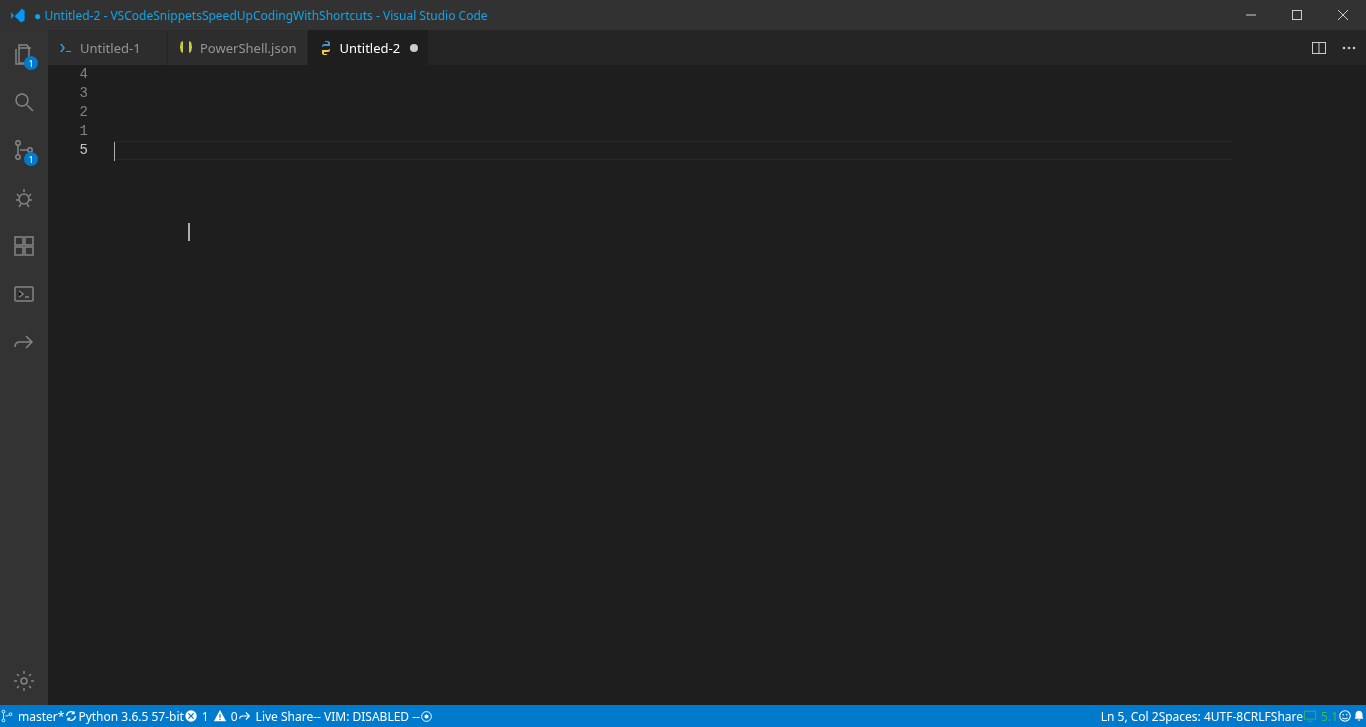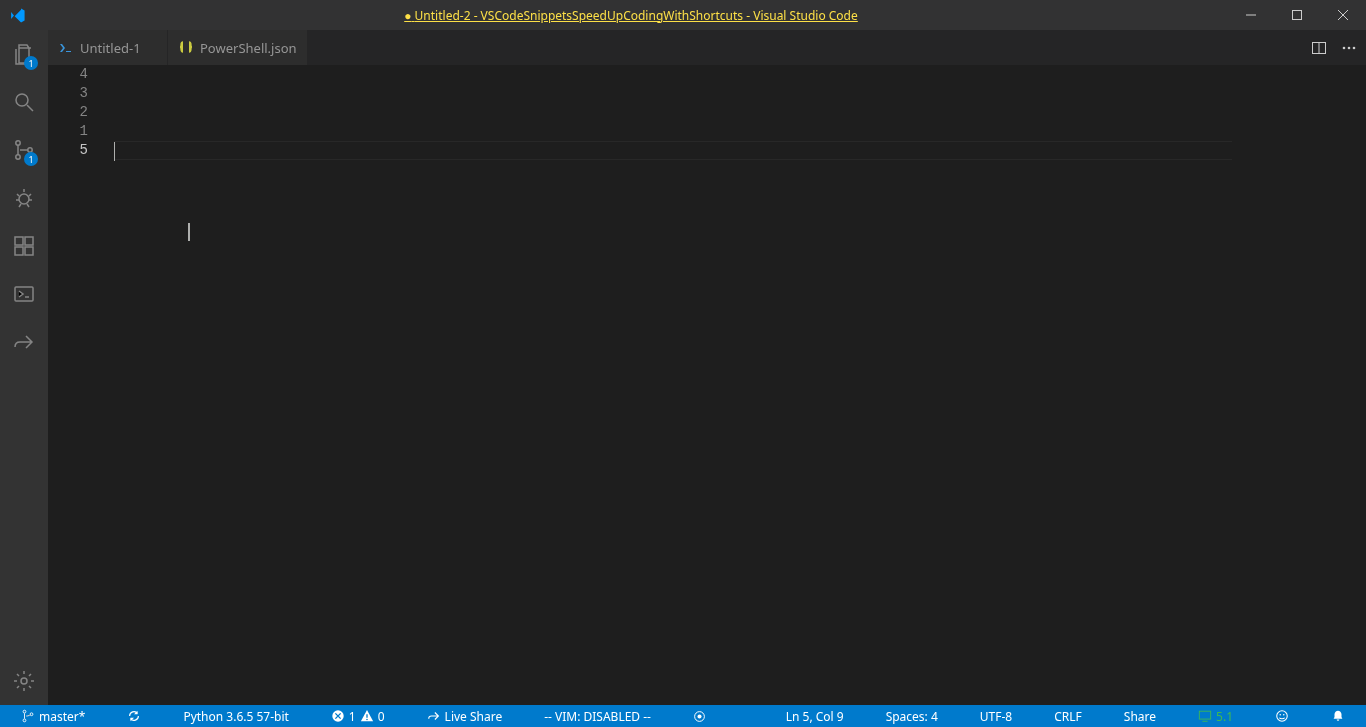--- a/index.html
+++ b/index.html
@@ -18,24 +18,23 @@
     height: 30px; width: 100%;
     background: #323233;
     display: flex; align-items: center;
     font-size: 12px;
     color: #cccccc;
   }
   .titlebar .logo { width: 34px; display:flex; justify-content:center; align-items:center; }
   .menubar { display: flex; align-items: center; height: 100%; }
   .menubar .menu-item { padding: 0 8px; height:100%; display:flex; align-items:center; }
   .titlebar .title-text {
-    flex: 1; text-align: center;
+    flex: 1; 
     overflow: hidden; white-space: nowrap;
-    color: #fde047;
-    text-decoration: underline;
+    color: #0ea5e9;
   }
   .titlebar .dirty-dot { font-size: 12px; }
   .window-controls { display: flex; height: 100%; }
   .window-controls .wc {
     width: 46px; display:flex; align-items:center; justify-content:center;
     color:#cccccc;
   }
 
   
   .activitybar {
@@ -129,21 +128,21 @@
 
   
   .statusbar {
     position:absolute; bottom:0; left:0; right:0;
     height:22px;
     background:#007acc;
     color:#ffffff;
     font-size:12px;
     display:flex; align-items:center;
   }
-  .statusbar .sb { padding:0 21px; height:100%; display:flex; align-items:center; gap:4px; }
+  .statusbar .sb { padding:0 0; height:100%; display:flex; align-items:center; gap:4px; }
   .statusbar .spacer { flex:1; }
   .statusbar .green { color:#3fb950; }
   svg { display:block; }
 </style>
 </head>
 <body>
 
 <div class="titlebar">
   <div class="logo">
     <svg width="17" height="17" viewBox="0 0 24 24">
@@ -239,20 +238,30 @@
     </span>
     <span>Untitled-1</span>
   </div>
   <div class="tab">
     <span class="tab-icon">
       <svg width="16" height="16" viewBox="0 0 16 16">
           <path fill="#cbcb41" d="M5 2c-2 0-2 2-2 3s0 2-1 2c1 0 1 1 1 2s0 3 2 3M11 2c2 0 2 2 2 3s0 2 1 2c-1 0-1 1-1 2s0 3-2 3" stroke="#cbcb41" stroke-width="1.3"></path>
         </svg>
     </span>
     <span>PowerShell.json</span>
+  </div>
+  <div class="tab active dirty">
+    <span class="tab-icon">
+      <svg width="16" height="16" viewBox="0 0 16 16">
+          <path fill="#3a96dd" d="M7 1h3c1 0 2 1 2 2v3H6c-1 0-2 1-2 2V6c0-1 1-2 2-2h4V3c0-1-1-1-1-1H7z"></path>
+          <path fill="#f2c94c" d="M9 15H6c-1 0-2-1-2-2v-3h6c1 0 2-1 2-2v2c0 1-1 2-2 2H6v1c0 1 1 1 1 1h2z"></path>
+        </svg>
+    </span>
+    <span>Untitled-2</span>
+    <span class="dirty-indicator"></span>
   </div>
   <div class="right-actions">
     <div class="ra">
       <svg width="16" height="16" viewBox="0 0 16 16">
           <rect x="1.5" y="2.5" width="13" height="11" fill="none" stroke="currentColor"></rect>
           <path stroke="currentColor" d="M8 3v10"></path>
         </svg>
     </div>
     <div class="ra">
       <svg width="16" height="16" viewBox="0 0 16 16">
@@ -319,21 +328,21 @@
     <span>Live Share</span>
   </div>
   <div class="sb">-- VIM: DISABLED --</div>
   <div class="sb">
     <svg width="13" height="13" viewBox="0 0 16 16">
         <circle cx="8" cy="8" r="6" fill="none" stroke="#fff" stroke-width="1.2"></circle>
         <circle cx="8" cy="8" r="2.5" fill="#fff"></circle>
       </svg>
   </div>
   <div class="spacer"></div>
-  <div class="sb">Ln 5, Col 9</div>
+  <div class="sb">Ln 5, Col 2</div>
   <div class="sb">Spaces: 4</div>
   <div class="sb">UTF-8</div>
   <div class="sb">CRLF</div>
   <div class="sb">Share</div>
   <div class="sb">
     <svg width="14" height="14" viewBox="0 0 16 16">
         <rect x="1.5" y="2.5" width="13" height="9" fill="none" stroke="#3fb950"></rect>
         <path stroke="#3fb950" d="M5 14h6"></path>
       </svg>
     <span class="green">5.1</span>

